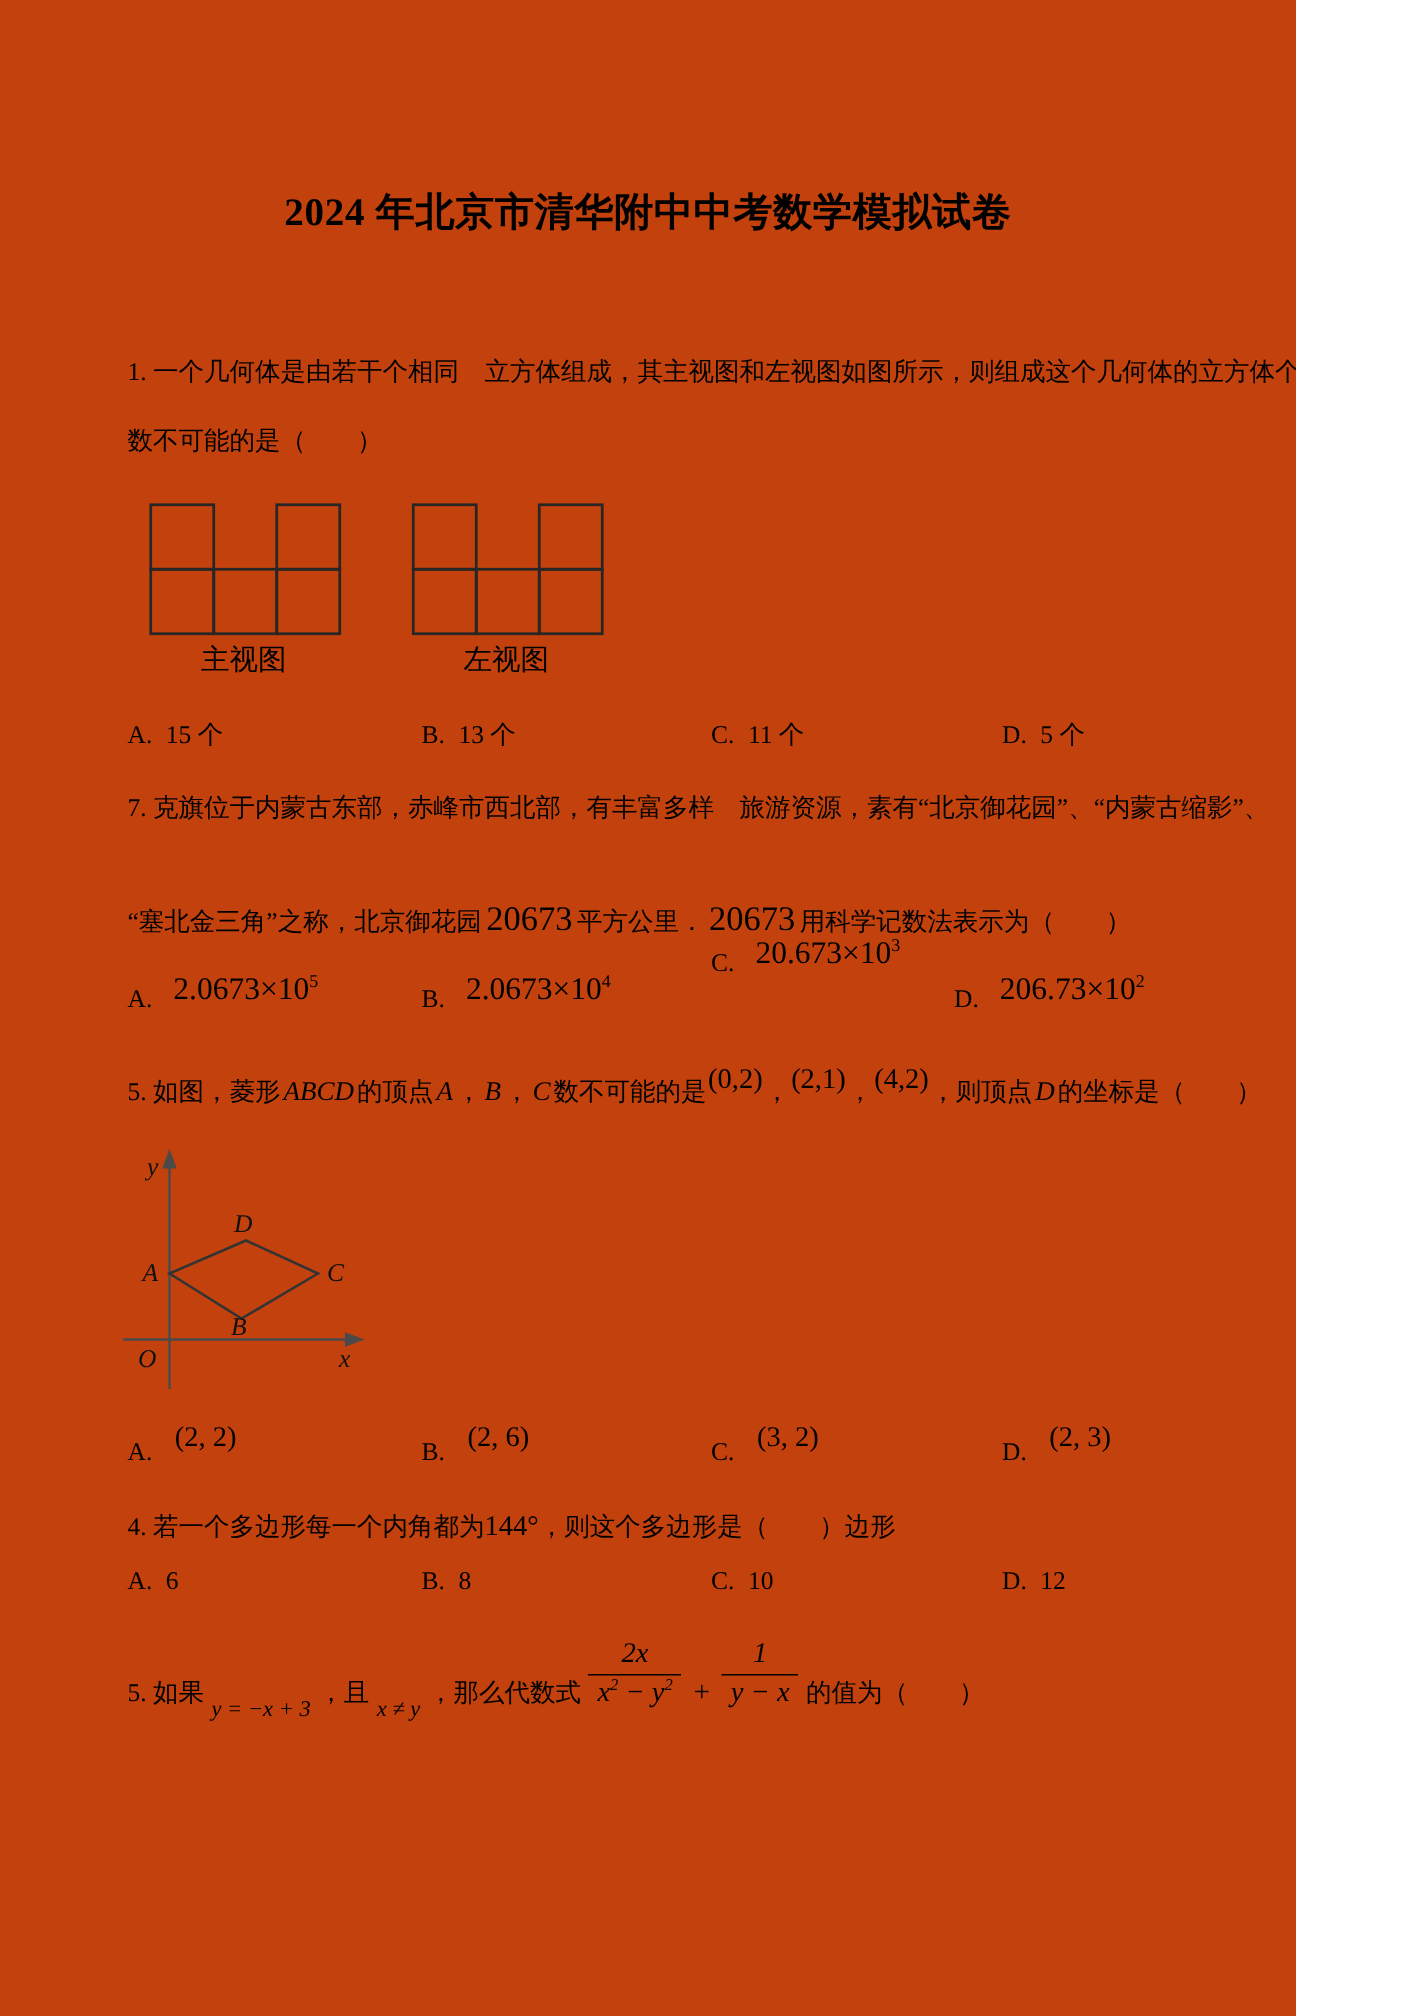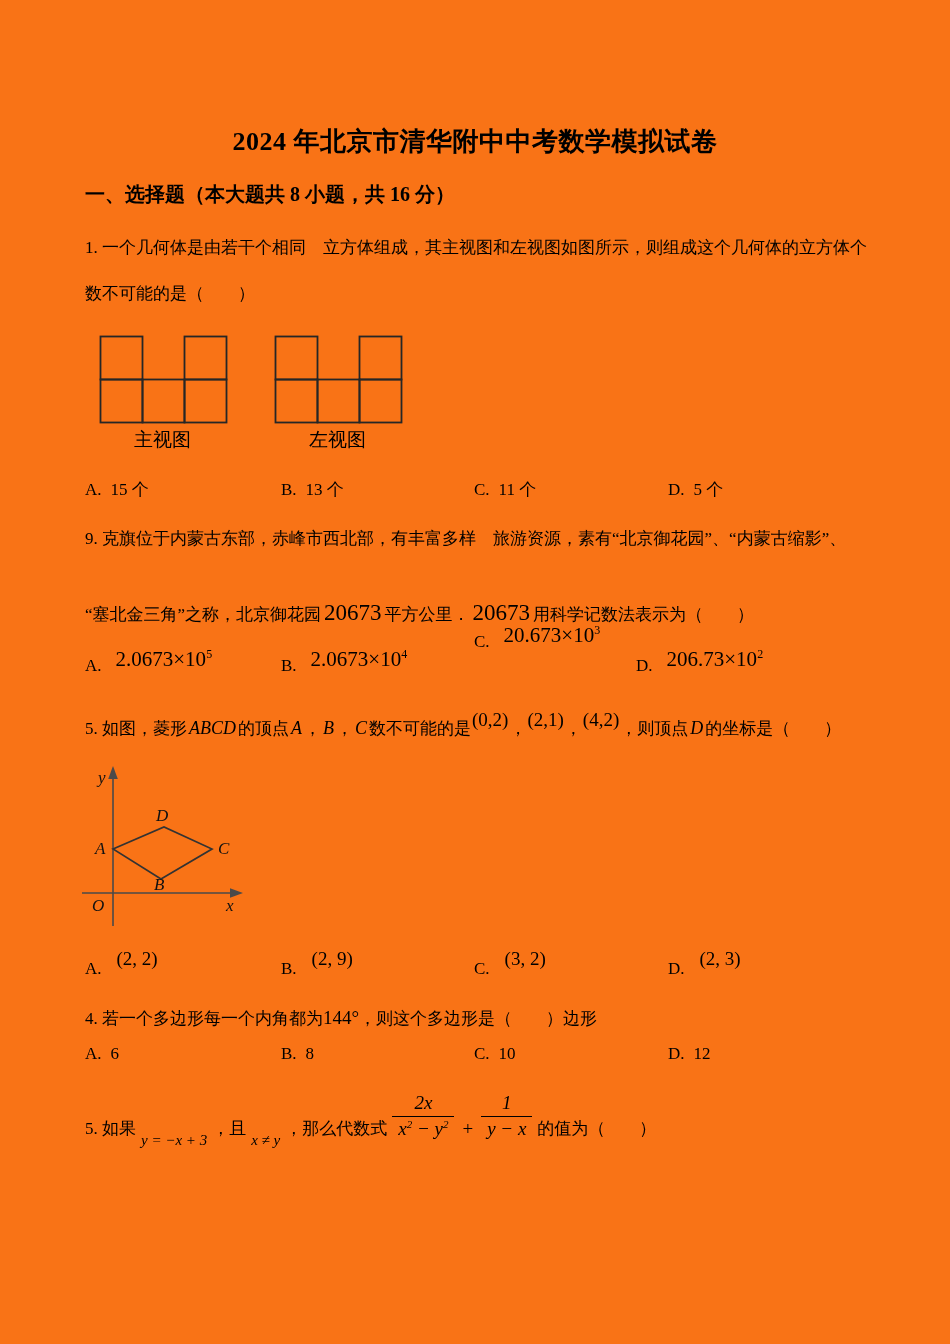--- a/index.html
+++ b/index.html
@@ -1,21 +1,21 @@
 <!DOCTYPE html>
 <html><head>
 <meta charset="utf-8">
 <style>
   * { box-sizing: border-box; }
   html, body { margin: 0; padding: 0; background: #ffffff; }
   .page {
     position: relative;
-    width: 950px;
+    width: 864px;
     height: 1344px;
-    background: #f97316;
+    background: #c2410c;
     color: #000000;
     font-family: "Liberation Serif", "DejaVu Serif", serif;
     overflow: hidden;
   }
   .abs { position: absolute; }
   .title {
     position: absolute;
     left: 0; top: 124px;
     width: 100%;
     text-align: center;
@@ -81,21 +81,20 @@
     fill: #111111;
   }
 </style>
 </head>
 <body>
 
 <div class="page">
 
   <div class="title">2024 年北京市清华附中中考数学模拟试卷</div>
 
-  <div class="section-heading">一、选择题（本大题共 8 小题，共 16 分）</div>
 
   <div class="text-line" style="left:85px; top:237px;">1. 一个几何体是由若干个相同　立方体组成，其主视图和左视图如图所示，则组成这个几何体的立方体个</div>
   <div class="text-line" style="left:85px; top:283px;">数不可能的是（　　）</div>
 
   <svg class="abs" style="left:99px; top:335px;" width="129" height="90" viewBox="0 0 129 90">
     <g fill="none" stroke="#262626" stroke-width="1.8">
       <rect x="1.5" y="1.5" width="42" height="43"></rect>
       <rect x="85.5" y="1.5" width="42" height="43"></rect>
       <rect x="1.5" y="44.5" width="42" height="43"></rect>
       <rect x="43.5" y="44.5" width="42" height="43"></rect>
@@ -122,21 +121,21 @@
   <div class="opt" style="left:281px; top:478px;">
     <span class="letter">B.</span><span>13 个</span>
   </div>
   <div class="opt" style="left:474px; top:478px;">
     <span class="letter">C.</span><span>11 个</span>
   </div>
   <div class="opt" style="left:668px; top:478px;">
     <span class="letter">D.</span><span>5 个</span>
   </div>
 
-  <div class="text-line" style="left:85px; top:528px;">9. 克旗位于内蒙古东部，赤峰市西北部，有丰富多样　旅游资源，素有“北京御花园”、“内蒙古缩影”、</div>
+  <div class="text-line" style="left:85px; top:528px;">7. 克旗位于内蒙古东部，赤峰市西北部，有丰富多样　旅游资源，素有“北京御花园”、“内蒙古缩影”、</div>
   <div class="text-line" style="left:85px; top:598px;">
     <span>“塞北金三角”之称，北京御花园</span><span class="bignum">20673</span><span>平方公里．</span><span class="bignum">20673</span><span>用科学记数法表示为（　　）</span>
   </div>
 
   <div class="opt" style="left:85px; top:652px;">
     <span class="letter">A.</span><span class="sci"><span>2.0673×10</span><sup>5</sup></span>
   </div>
   <div class="opt" style="left:281px; top:652px;">
     <span class="letter">B.</span><span class="sci"><span>2.0673×10</span><sup>4</sup></span>
   </div>
@@ -167,21 +166,21 @@
     <text x="20" y="91">A</text>
     <text x="81" y="58">D</text>
     <text x="143" y="91">C</text>
     <text x="79" y="127">B</text>
   </svg>
 
   <div class="opt" style="left:85px; top:957px;">
     <span class="letter">A.</span><span class="coord-opt">(2, 2)</span>
   </div>
   <div class="opt" style="left:281px; top:957px;">
-    <span class="letter">B.</span><span class="coord-opt">(2, 9)</span>
+    <span class="letter">B.</span><span class="coord-opt">(2, 6)</span>
   </div>
   <div class="opt" style="left:474px; top:957px;">
     <span class="letter">C.</span><span class="coord-opt">(3, 2)</span>
   </div>
   <div class="opt" style="left:668px; top:957px;">
     <span class="letter">D.</span><span class="coord-opt">(2, 3)</span>
   </div>
 
   <div class="text-line" style="left:85px; top:1006px;">
     <span>4. 若一个多边形每一个内角都为</span><span class="serif-num">144°</span><span>，则这个多边形是（　　）边形</span>

